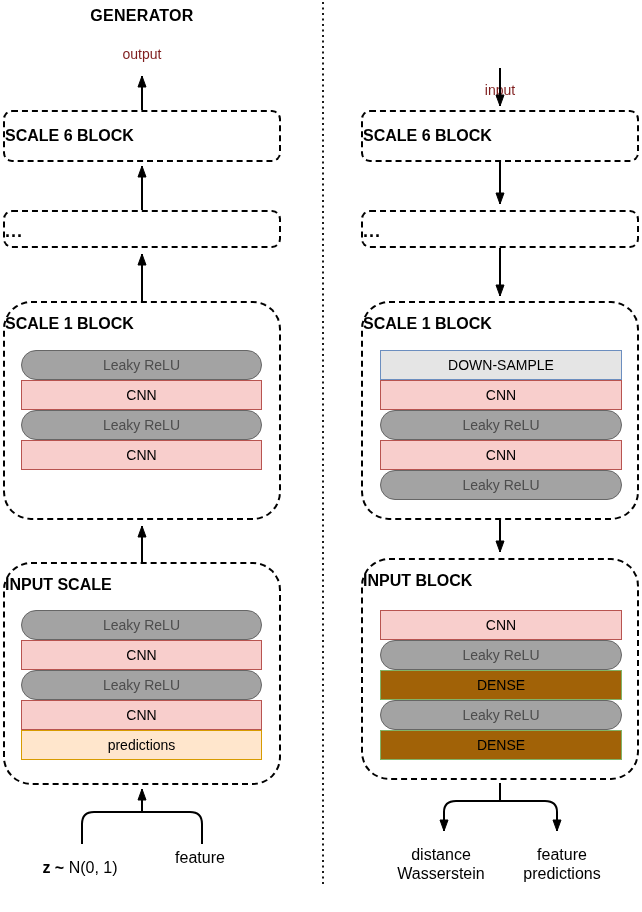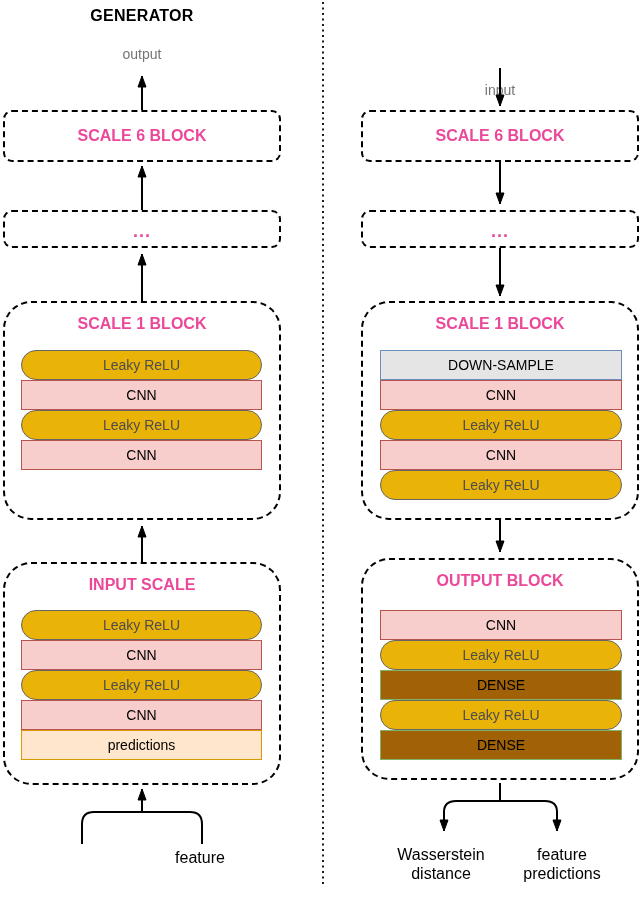--- a/index.html
+++ b/index.html
@@ -7,42 +7,42 @@
     position:relative;width:642px;height:912px;background:#ffffff;
     font-family:"Liberation Sans","DejaVu Sans",sans-serif;
     overflow:hidden;
   }
   .abs{position:absolute;}
   .col-title{
     width:200px;text-align:center;font-size:16px;font-weight:bold;
     color:#000;letter-spacing:.3px;z-index:2;
   }
   .io-label{
-    width:140px;text-align:center;font-size:14px;color:#737373;z-index:2;
+    width:140px;text-align:center;font-size:14px;color:#7f1d1d;z-index:2;
   }
   .dashed-box{
     box-sizing:border-box;border:2px dashed #000;background:#fff;
     z-index:1;display:flex;align-items:center;justify-content:center;
   }
   .small-box{width:278px;height:52px;border-radius:9px;}
   .dots-box{width:278px;height:38px;border-radius:9px;}
   .big-box{width:278px;border-radius:28px;align-items:flex-start;}
   .block-title{
-    font-size:16px;font-weight:bold;color:#ec4899;text-align:center;width:100%;
+    font-size:16px;font-weight:bold;color:#000000;text-align:left;width:100%;
     margin-top:12px;
   }
   .small-box .block-title{margin-top:0;}
   .dots{font-size:18px;font-weight:bold;letter-spacing:1px;transform:translateY(-4px);}
   .layer-stack{z-index:3;display:flex;flex-direction:column;}
   .layer{
     box-sizing:border-box;height:30px;border:1.5px solid #666;
     display:flex;align-items:center;justify-content:center;
     font-size:14px;background:#f5f5f5;color:#000;
   }
-  .layer[data-type="gray"]  {background:#eab308;border-color:#666666;color:#4d4d4d;border-radius:15px;}
+  .layer[data-type="gray"]  {background:#a3a3a3;border-color:#666666;color:#4d4d4d;border-radius:15px;}
   .layer[data-type="red"]   {background:#f8cecc;border-color:#b85450;}
   .layer[data-type="blue"]  {background:#e5e5e5;border-color:#6c8ebf;}
   .layer[data-type="green"] {background:#a16207;border-color:#82b366;}
   .layer[data-type="orange"]{background:#ffe6cc;border-color:#d79b00;}
   .bottom-label{
     width:150px;text-align:center;font-size:16px;line-height:19px;color:#000;z-index:2;
   }
   #connectors{position:absolute;left:0;top:0;z-index:4;pointer-events:none;}
 </style>
 </head>
@@ -76,20 +76,23 @@
     <div class="block-title">INPUT SCALE</div>
   </div>
   <div class="abs layer-stack" style="left:21px;top:610px;width:241px;">
     <div class="layer" data-type="gray">Leaky ReLU</div>
     <div class="layer" data-type="red">CNN</div>
     <div class="layer" data-type="gray">Leaky ReLU</div>
     <div class="layer" data-type="red">CNN</div>
     <div class="layer" data-type="orange">predictions</div>
   </div>
 
+  <div class="abs bottom-label" style="left:5px;top:858px;">
+    <b>z ~</b><span> N(0, 1)</span>
+  </div>
   <div class="abs bottom-label" style="left:125px;top:848px;">
     <div>feature</div>
   </div>
 
 
   <div class="abs io-label" style="left:430px;top:46px;margin-top:36px;">input</div>
 
   <div class="abs dashed-box small-box" style="left:361px;top:110px;">
     <div class="block-title">SCALE 6 BLOCK</div>
   </div>
@@ -103,33 +106,33 @@
   </div>
   <div class="abs layer-stack" style="left:380px;top:350px;width:242px;">
     <div class="layer" data-type="blue">DOWN-SAMPLE</div>
     <div class="layer" data-type="red">CNN</div>
     <div class="layer" data-type="gray">Leaky ReLU</div>
     <div class="layer" data-type="red">CNN</div>
     <div class="layer" data-type="gray">Leaky ReLU</div>
   </div>
 
   <div class="abs dashed-box big-box" style="left:361px;top:558px;height:222px;">
-    <div class="block-title">OUTPUT BLOCK</div>
+    <div class="block-title">INPUT BLOCK</div>
   </div>
   <div class="abs layer-stack" style="left:380px;top:610px;width:242px;">
     <div class="layer" data-type="red">CNN</div>
     <div class="layer" data-type="gray">Leaky ReLU</div>
     <div class="layer" data-type="green">DENSE</div>
     <div class="layer" data-type="gray">Leaky ReLU</div>
     <div class="layer" data-type="green">DENSE</div>
   </div>
 
   <div class="abs bottom-label" style="left:366px;top:845px;">
+    <div>distance</div>
     <div>Wasserstein</div>
-    <div>distance</div>
   </div>
   <div class="abs bottom-label" style="left:487px;top:845px;">
     <div>feature</div>
     <div>predictions</div>
   </div>
 
   <svg id="connectors" width="642" height="912" viewBox="0 0 642 912">
     <defs>
       <marker id="ah" markerUnits="userSpaceOnUse" markerWidth="14" markerHeight="12" refX="12" refY="5" orient="auto">
         <path d="M1,1 L12,5 L1,9 Z" fill="#000" stroke="#000" stroke-width="1"></path>

